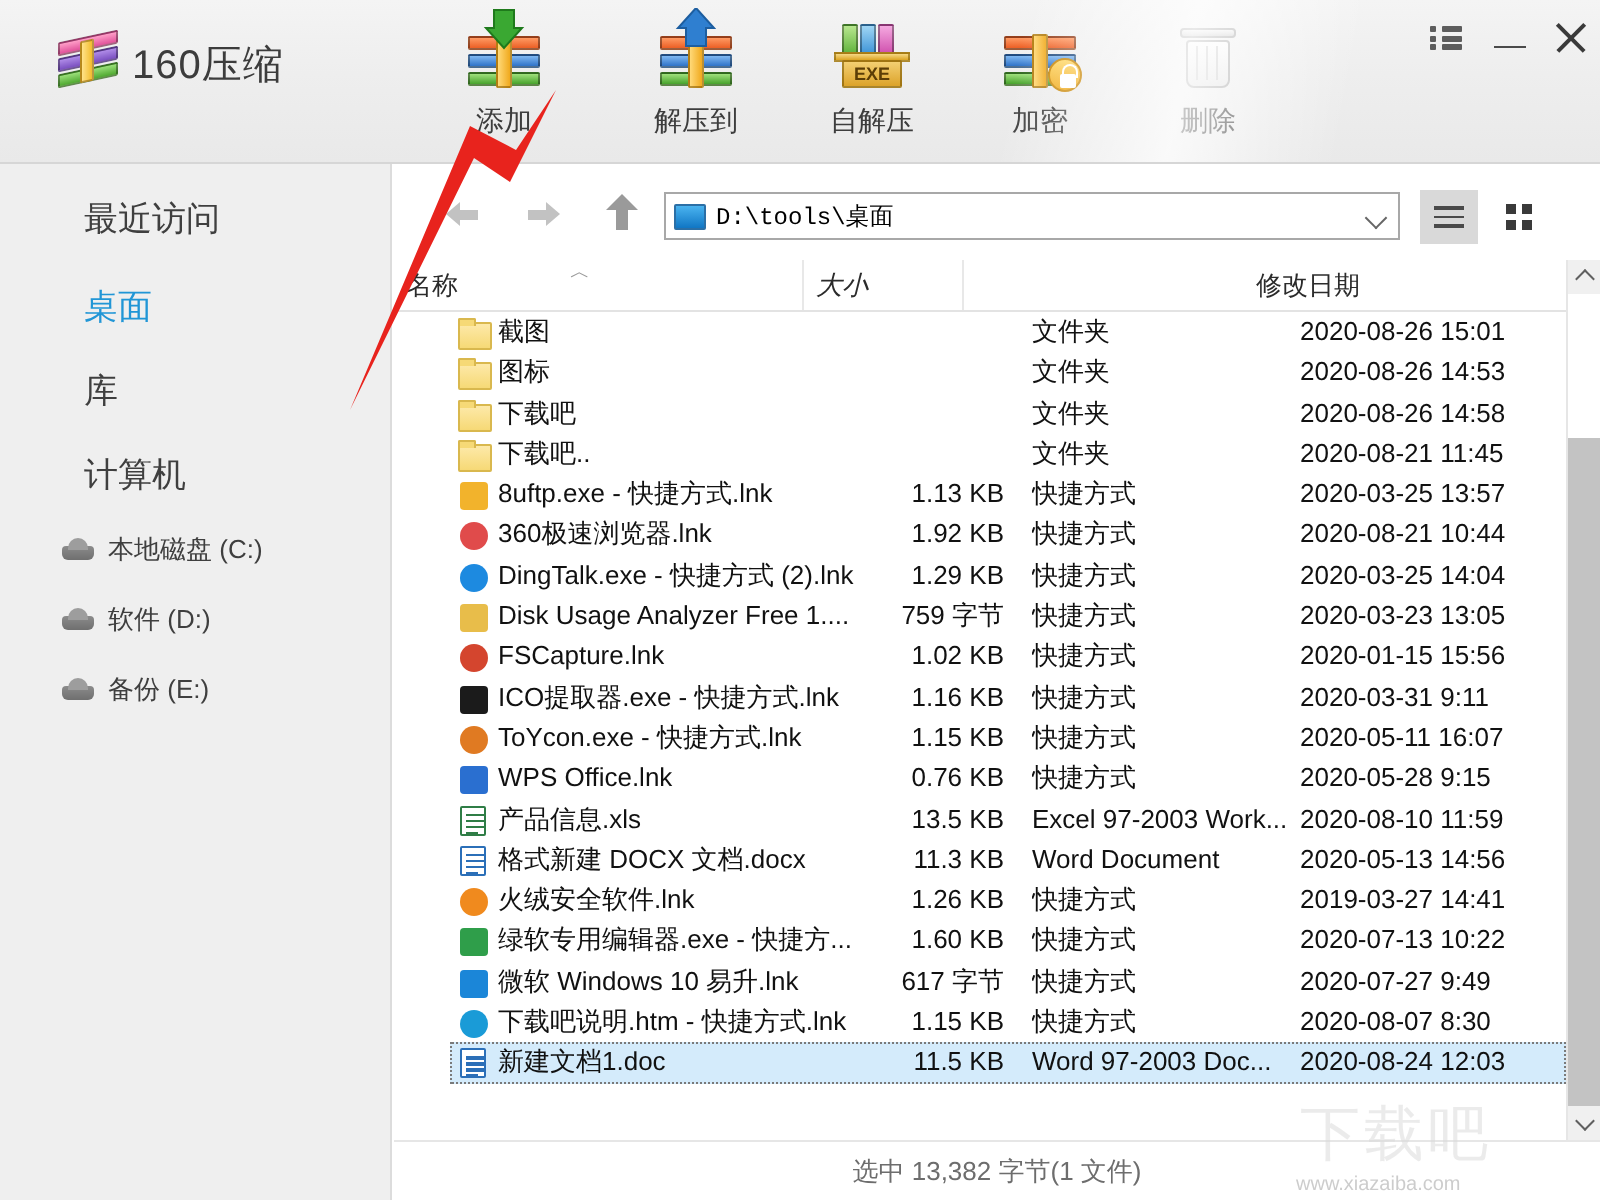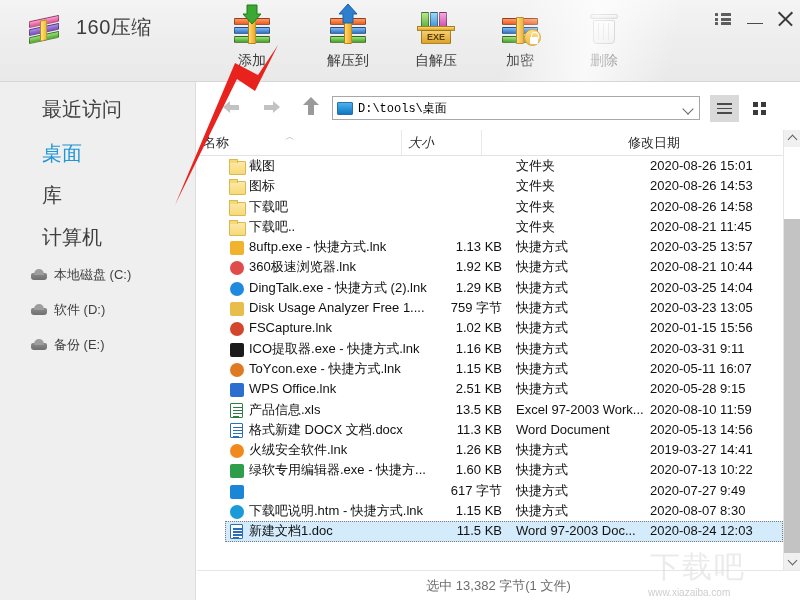--- a/index.html
+++ b/index.html
@@ -19,21 +19,21 @@
     border-bottom: 1px solid #d6d6d6;
     overflow: hidden;
   }
   .titlebar:after {
     content: ""; position: absolute; left: 300px; top: -40px;
     width: 520px; height: 190px;
     background: linear-gradient(110deg, rgba(255,255,255,0) 40%, rgba(255,255,255,.75) 55%, rgba(255,255,255,0) 70%);
     transform: rotate(-8deg);
     pointer-events: none;
   }
-  .brand { position: absolute; left: 26px; top: 14px; display: flex; align-items: flex-start; gap: 14px; }
+  .brand { position: absolute; left: 26px; top: 14px; display: flex; align-items: flex-end; gap: 4px; }
   .brand-text { font-size: 20px; color: #3c3c3c; letter-spacing: .5px; }
 
   
   .rar-ico { position: relative; width: 36px; height: 32px; }
   .rar-ico i {
     position: absolute; display: block; width: 30px; height: 7px;
     border: 1px solid rgba(0,0,0,.35); border-radius: 1px;
     left: 3px;
     transform: skewY(-12deg);
   }
@@ -146,21 +146,21 @@
   .v-lines i:nth-child(1){top:0}.v-lines i:nth-child(2){top:4.6px}.v-lines i:nth-child(3){top:9.2px}
   .v-grid { width: 13px; height: 13px; position: relative; }
   .v-grid i { position: absolute; width: 5px; height: 5px; background: #3a3a3a; }
   .v-grid i:nth-child(1){left:0;top:0}.v-grid i:nth-child(2){left:8px;top:0}
   .v-grid i:nth-child(3){left:0;top:8px}.v-grid i:nth-child(4){left:8px;top:8px}
 
   
   .sidebar { position: absolute; left: 0; top: 82px; width: 196px; height: 518px;
              background: #efefef; border-right: 1px solid #dcdcdc; }
   .sb-item { position: absolute; left: 0; width: 196px; height: 26px; display: flex; align-items: center;
-             font-size: 20px; color: #3f3f3f; padding-left: 42px; }
+             font-size: 17px; color: #3f3f3f; padding-left: 42px; }
   .sb-item.accent { color: #2196d6; }
   .sb-item.child { padding-left: 54px; font-size: 13px; }
   .drive-ico { position: absolute; left: 30px; width: 18px; height: 14px; }
   .drive-ico:before { content: ""; position: absolute; left: 1px; top: 5px; width: 16px; height: 7px;
                       background: linear-gradient(180deg,#8b8b8b,#6f6f6f); border-radius: 2px 2px 3px 3px; }
   .drive-ico:after  { content: ""; position: absolute; left: 4px; top: 1px; width: 10px; height: 6px;
                       background: #9d9d9d; border-radius: 5px 5px 0 0; }
 
   
   .filepane { position: absolute; left: 197px; top: 130px; width: 603px; height: 440px; background: #fff; }
@@ -487,21 +487,21 @@
               <span class="circ" style="background:#e07a22"></span>
             </span><span>ToYcon.exe - 快捷方式.lnk</span></div>
           <div class="c c-size">1.15 KB</div>
           <div class="c c-type">快捷方式</div>
           <div class="c c-date">2020-05-11 16:07</div>
         </div>
         <div class="row">
           <div class="c c-name"><span class="fi">
               <span class="sq" style="background:#2a6fd0"></span>
             </span><span>WPS Office.lnk</span></div>
-          <div class="c c-size">2.51 KB</div>
+          <div class="c c-size">0.76 KB</div>
           <div class="c c-type">快捷方式</div>
           <div class="c c-date">2020-05-28 9:15</div>
         </div>
         <div class="row">
           <div class="c c-name"><span class="fi">
               <span class="doc" style="border-color:#2f7d46">
                 <i style="background:#2f7d46"></i>
                 <i style="background:#2f7d46"></i>
                 <i style="background:#2f7d46"></i>
                 <i style="background:#2f7d46"></i>
@@ -536,21 +536,21 @@
           <div class="c c-name"><span class="fi">
               <span class="sq" style="background:#2f9e4a"></span>
             </span><span>绿软专用编辑器.exe - 快捷方...</span></div>
           <div class="c c-size">1.60 KB</div>
           <div class="c c-type">快捷方式</div>
           <div class="c c-date">2020-07-13 10:22</div>
         </div>
         <div class="row">
           <div class="c c-name"><span class="fi">
               <span class="sq" style="background:#1b86d8"></span>
-            </span></div>
+            </span><span>微软 Windows 10 易升.lnk</span></div>
           <div class="c c-size">617 字节</div>
           <div class="c c-type">快捷方式</div>
           <div class="c c-date">2020-07-27 9:49</div>
         </div>
         <div class="row">
           <div class="c c-name"><span class="fi">
               <span class="circ" style="background:#1a9bd7"></span>
             </span><span>下载吧说明.htm - 快捷方式.lnk</span></div>
           <div class="c c-size">1.15 KB</div>
           <div class="c c-type">快捷方式</div>

